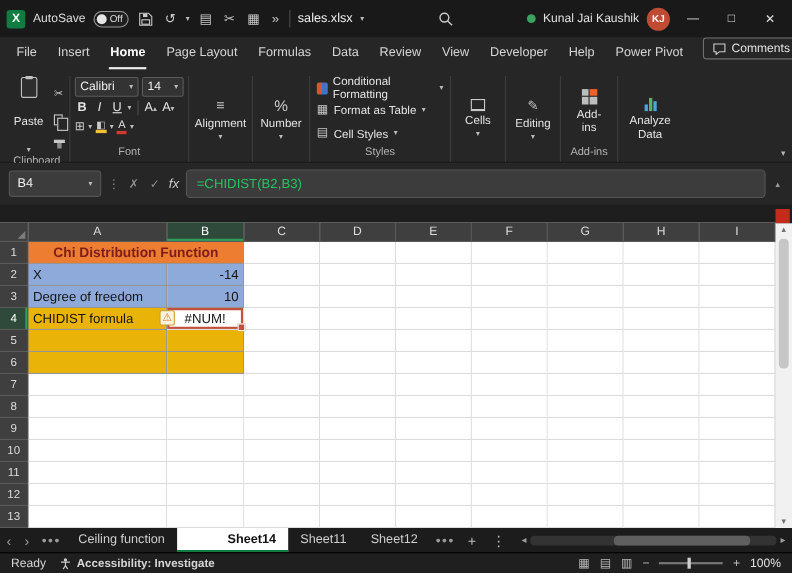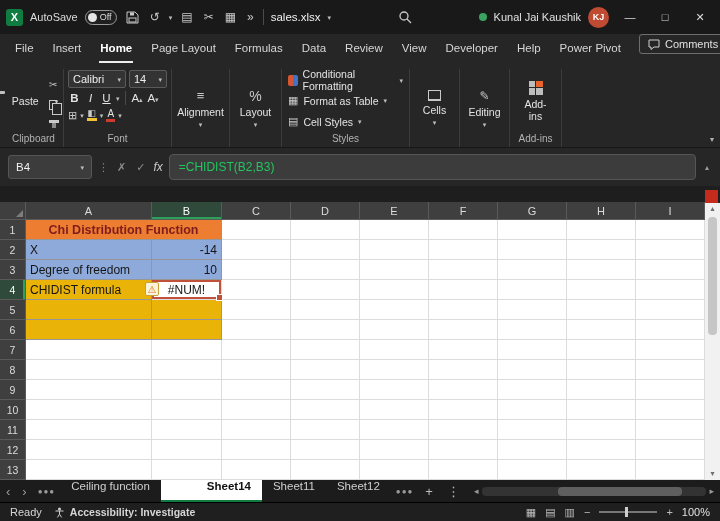--- a/index.html
+++ b/index.html
@@ -39,21 +39,21 @@
   .comments-btn { margin-left:auto; display:flex; align-items:center; gap:5px;
     border:1px solid #6e6e6e; border-radius:3px; height:20px; padding:0 8px; font-size:11px; color:#e0e0e0; }
   .share-btn { width:26px; height:20px; border:1px solid #3d5c47; border-radius:3px;
     display:flex; align-items:center; justify-content:center; background:#20301f; }
   
   .ribbon { position:absolute; top:66px; left:0; width:720px; height:82px;
     background:#262626; border-bottom:1px solid #171717; display:flex; padding:3px 2px 0 4px; }
   .rgroup { display:flex; flex-direction:column; border-right:1px solid #3c3c3c; padding:1px 4px; }
   .rg-body { flex:1; display:flex; gap:5px; }
   .rg-label { height:14px; font-size:10px; color:#b3b3b3; text-align:center; line-height:14px; }
-  .paste-btn { display:flex; flex-direction:row; align-items:center; justify-content:center; gap:16px; width:36px; }
+  .paste-btn { display:flex; flex-direction:column; align-items:center; justify-content:center; gap:16px; width:36px; }
   .paste-icon { width:15px; height:19px; border:1px solid #c0c0c0; border-radius:2px; position:relative; background:#2e2e2e; }
   .paste-icon::before { content:""; position:absolute; top:-2px; left:3px; width:7px; height:3px; background:#c0c0c0; border-radius:1px; }
   .paste-btn span.lbl { font-size:10.5px; color:#e3e3e3; }
   .mini-col { display:flex; flex-direction:column; justify-content:space-around; padding:4px 0; }
   .mini { color:#c9c9c9; font-size:10px; line-height:11px; }
   .copy-ic { width:8px; height:10px; border:1px solid #c9c9c9; position:relative; display:inline-block; }
   .copy-ic::after { content:""; position:absolute; left:2px; top:2px; width:8px; height:10px; border:1px solid #c9c9c9; background:#262626; }
   .brush-ic { width:10px; height:3px; background:#c9c9c9; display:inline-block; position:relative; }
   .brush-ic::after { content:""; position:absolute; left:3px; top:3px; width:4px; height:5px; background:#8a8a8a; }
   .fcol { display:flex; flex-direction:column; gap:2px; }
@@ -125,21 +125,21 @@
   .cell.selected::after { content:""; position:absolute; right:-2px; bottom:-2px; width:5px; height:5px;
     background:#C1513A; border:1px solid #fff; }
   .warn-btn { position:absolute; right:-8px; top:2px; width:14px; height:14px; background:#fbf3da;
     border:1px solid #c8a038; border-radius:2px; color:#d9822b; font-size:10px; line-height:13px;
     text-align:center; z-index:5; padding:0; }
   
   .tabbar { position:absolute; top:480px; left:0; width:720px; height:22px; background:#1c1c1c;
     display:flex; align-items:stretch; }
   .tb-nav { color:#9a9a9a; font-size:13px; display:flex; align-items:center; padding:0 6px; }
   .tb-dots { color:#9a9a9a; font-size:8px; letter-spacing:1px; display:flex; align-items:center; padding:0 5px; }
-  .tab { display:flex; align-items:flex-start; padding:0 11px; font-size:11.5px; color:#cfcfcf; }
+  .tab { display:flex; align-items:center; padding:0 11px; font-size:11.5px; color:#cfcfcf; }
   .tab.active { background:#fff; color:#111; font-weight:bold; box-shadow:inset 0 -2px 0 #107C41;padding-left:46px; }
   .tb-plus, .tb-menu { color:#bdbdbd; display:flex; align-items:center; padding:0 7px; font-size:13px; }
   .hscroll { margin-left:auto; width:252px; display:flex; align-items:center; gap:3px; padding:0 6px; }
   .hscroll .arr { color:#9a9a9a; font-size:9px; }
   .hscroll .track { flex:1; height:9px; background:#333; border-radius:4px; position:relative; }
   .hscroll .thumb { position:absolute; left:34%; width:55%; height:9px; background:#5f5f5f; border-radius:4px; }
   
   .statusbar { position:absolute; top:502px; left:0; width:720px; height:19px; background:#1f1f1f;
     border-top:1px solid #000; display:flex; align-items:center; gap:12px; padding:0 10px; font-size:11px; color:#d6d6d6; }
   .acc { display:flex; align-items:center; gap:5px; font-size:10.5px; font-weight:bold; }
@@ -285,21 +285,21 @@
       <div class="bigbtn">
         <span class="glyph" style="font-size:13px;">≡</span>
         <span>Alignment</span>
         <span class="chev">▾</span>
       </div>
     </div>
 
     <div class="rgroup" style="width:52px;">
       <div class="bigbtn">
         <span class="glyph" style="font-size:14px;">%</span>
-        <span>Layout</span>
+        <span>Number</span>
         <span class="chev">▾</span>
       </div>
     </div>
 
     <div class="rgroup" style="width:128px;">
       <div class="style-rows">
         <div class="style-row">
           <span class="cf-ic"></span>
           <span>Conditional Formatting</span>
           <span class="chev">▾</span>
@@ -340,20 +340,30 @@
             <span></span>
             <span class="hl"></span>
             <span></span>
             <span></span>
           </span>
         <span>Add-ins</span>
       </div>
       <div class="rg-label">Add-ins</div>
     </div>
 
+    <div class="rgroup" style="width:58px; border-right:none;">
+      <div class="bigbtn">
+        <span class="an-ic">
+            <span class="b1"></span>
+            <span class="b2"></span>
+            <span class="b3"></span>
+          </span>
+        <span style="line-height:1.15;">Analyze Data</span>
+      </div>
+    </div>
 
     <span class="ribbon-collapse">▾</span>
   </div>
 
   <div class="formulabar">
     <div class="name-box">
       <span>B4</span>
       <span class="chev">▾</span>
     </div>
     <span class="fb-grip">⋮</span>

